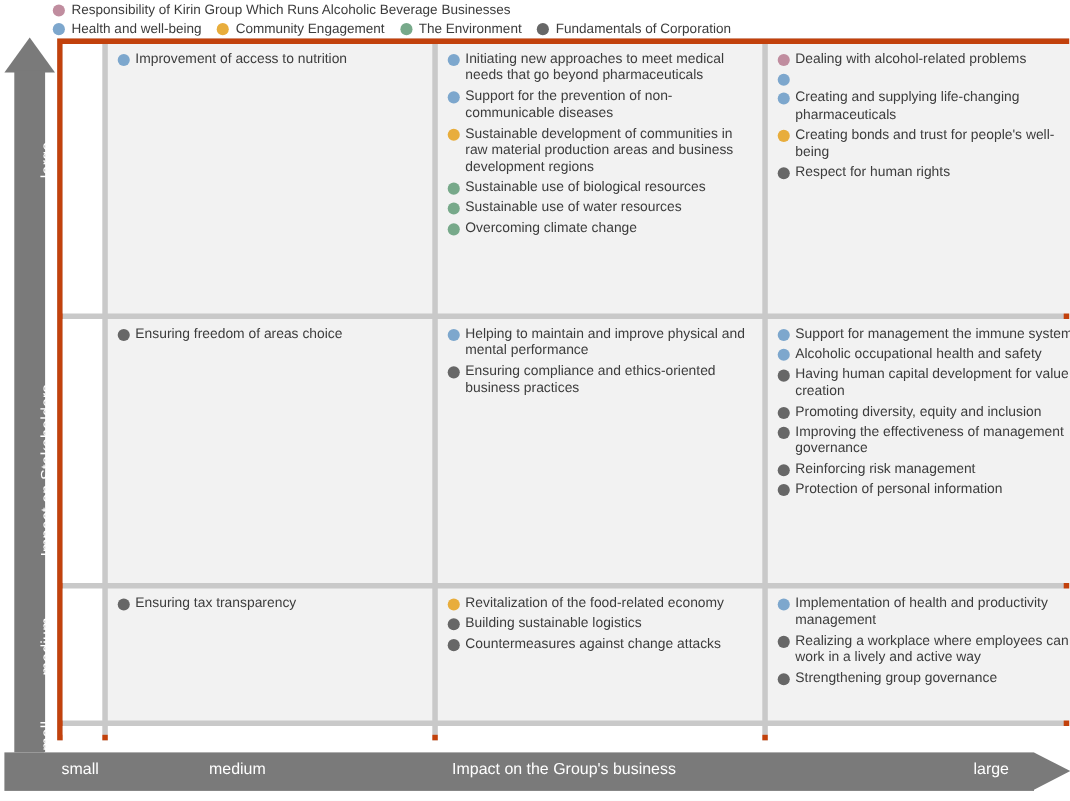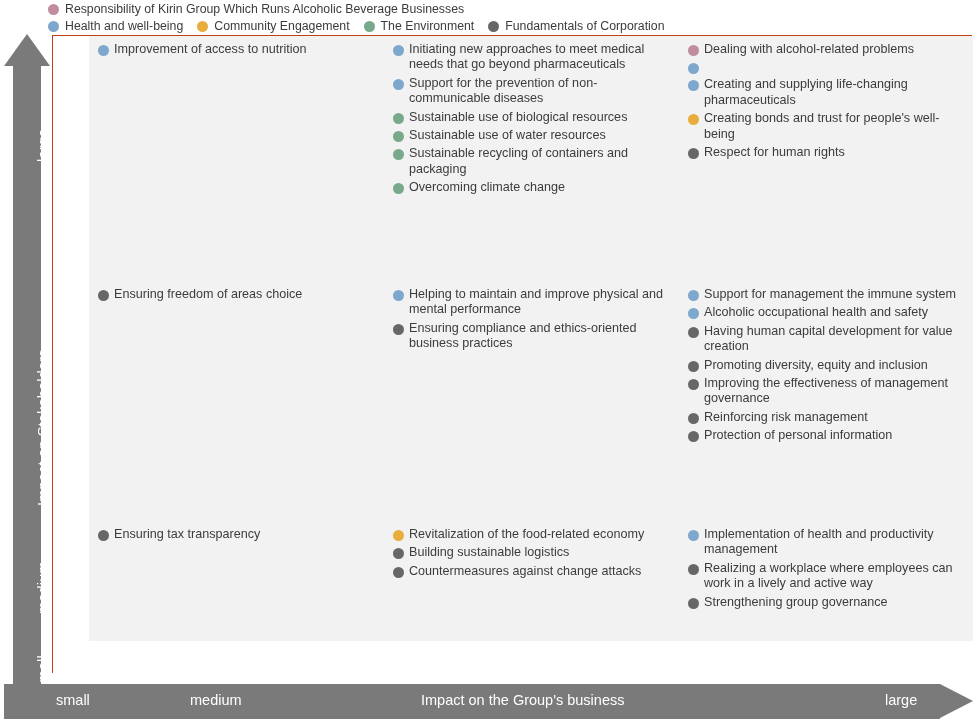--- a/index.html
+++ b/index.html
@@ -127,36 +127,36 @@
   }
   .x-text {
     position: absolute;
     color: #ffffff;
     font-size: 14.5px;
     white-space: nowrap;
     top: 8px;
   }
   #x-label-small  { left: 52px; }
   #x-label-medium { left: 186px; }
-  #x-label-axis   { left: 407px; margin-left: 10px; }
+  #x-label-axis   { left: 407px; }
   #x-label-large  { left: 881px; }
 
   
   #grid {
     position: absolute;
     left: 52px;
     top: 1px;
     width: 920px;
     height: 638px;
     display: grid;
     grid-template-columns: 36px 295px 295px 294px;
     grid-template-rows: 245px 240px 120px 33px;
     background: #c9c9c9;
-    gap: 0;
-    border: 1px solid #c2410c;
+    gap: 5px;
+    border: 5px solid #c2410c;
     box-sizing: border-box;
   }
   .cell {
     background: #ffffff;
     overflow: hidden;
   }
   .cell.shaded { background: #f2f2f2; }
   .cell.spacer { background: #ffffff; }
 
   .cell-inner {
@@ -236,30 +236,30 @@
         <div class="cell-inner">
           <div class="item">
             <span class="dot item-dot" style="background: rgb(125, 167, 205);"></span>
             <span class="item-label">Initiating new approaches to meet medical needs that go beyond pharmaceuticals</span>
           </div>
           <div class="item">
             <span class="dot item-dot" style="background: rgb(125, 167, 205);"></span>
             <span class="item-label">Support for the prevention of non-communicable diseases</span>
           </div>
           <div class="item">
+            <span class="dot item-dot" style="background: rgb(232, 173, 60);"></span>
+            <span class="item-label">Sustainable development of communities in raw material production areas and business development regions</span>
+          </div>
+          <div class="item">
             <span class="dot item-dot" style="background: rgb(119, 169, 138);"></span>
             <span class="item-label">Sustainable use of biological resources</span>
           </div>
           <div class="item">
             <span class="dot item-dot" style="background: rgb(119, 169, 138);"></span>
             <span class="item-label">Sustainable use of water resources</span>
-          </div>
-          <div class="item">
-            <span class="dot item-dot" style="background: rgb(119, 169, 138);"></span>
-            <span class="item-label">Sustainable recycling of containers and packaging</span>
           </div>
           <div class="item">
             <span class="dot item-dot" style="background: rgb(119, 169, 138);"></span>
             <span class="item-label">Overcoming climate change</span>
           </div>
         </div>
       </div>
       <div class="cell shaded">
         <div class="cell-inner">
           <div class="item">

